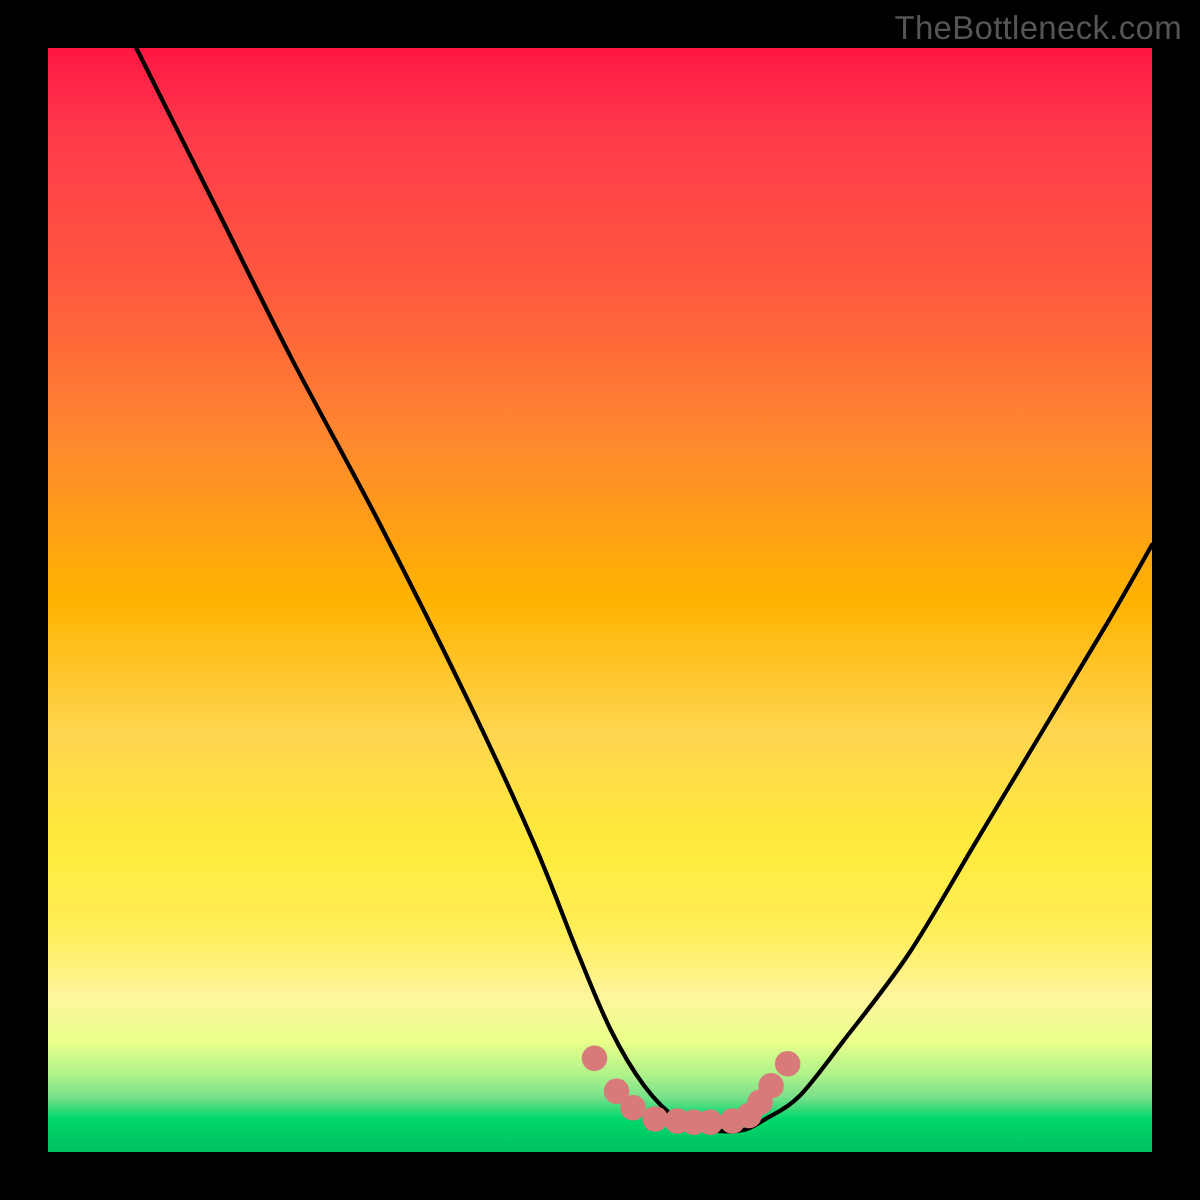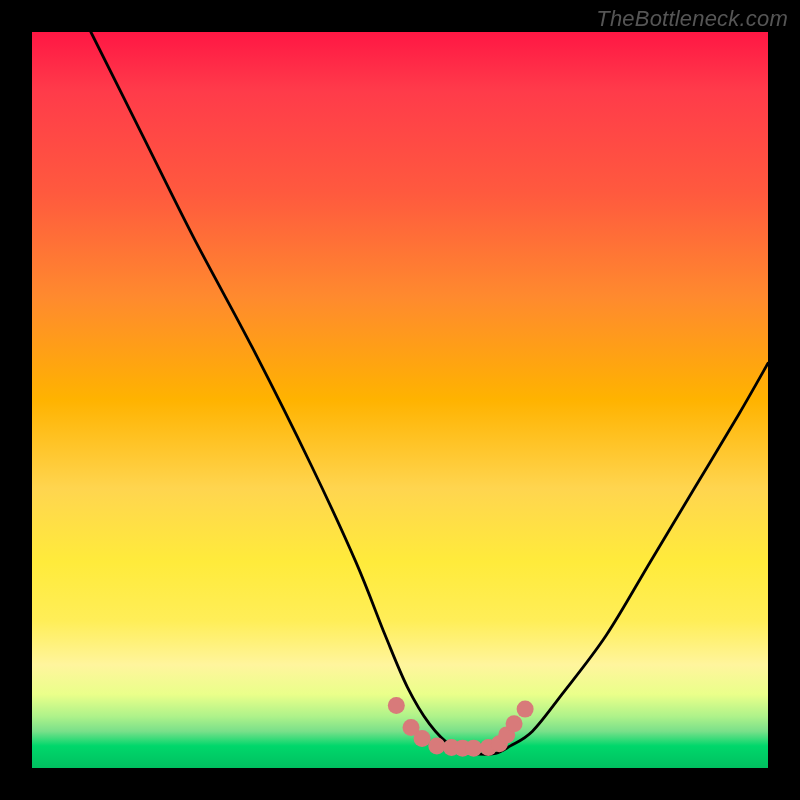--- a/index.html
+++ b/index.html
@@ -40,21 +40,20 @@
     );
   }
   .watermark {
     position: absolute;
     top: 6px;
     right: 12px;
     color: #555;
     font-size: 22px;
     letter-spacing: 0.2px;
     user-select: none;
-    font-style: italic;
   }
   svg.overlay {
     position: absolute;
     left: 0;
     top: 0;
     width: 736px;
     height: 736px;
   }
 </style>
 </head>

